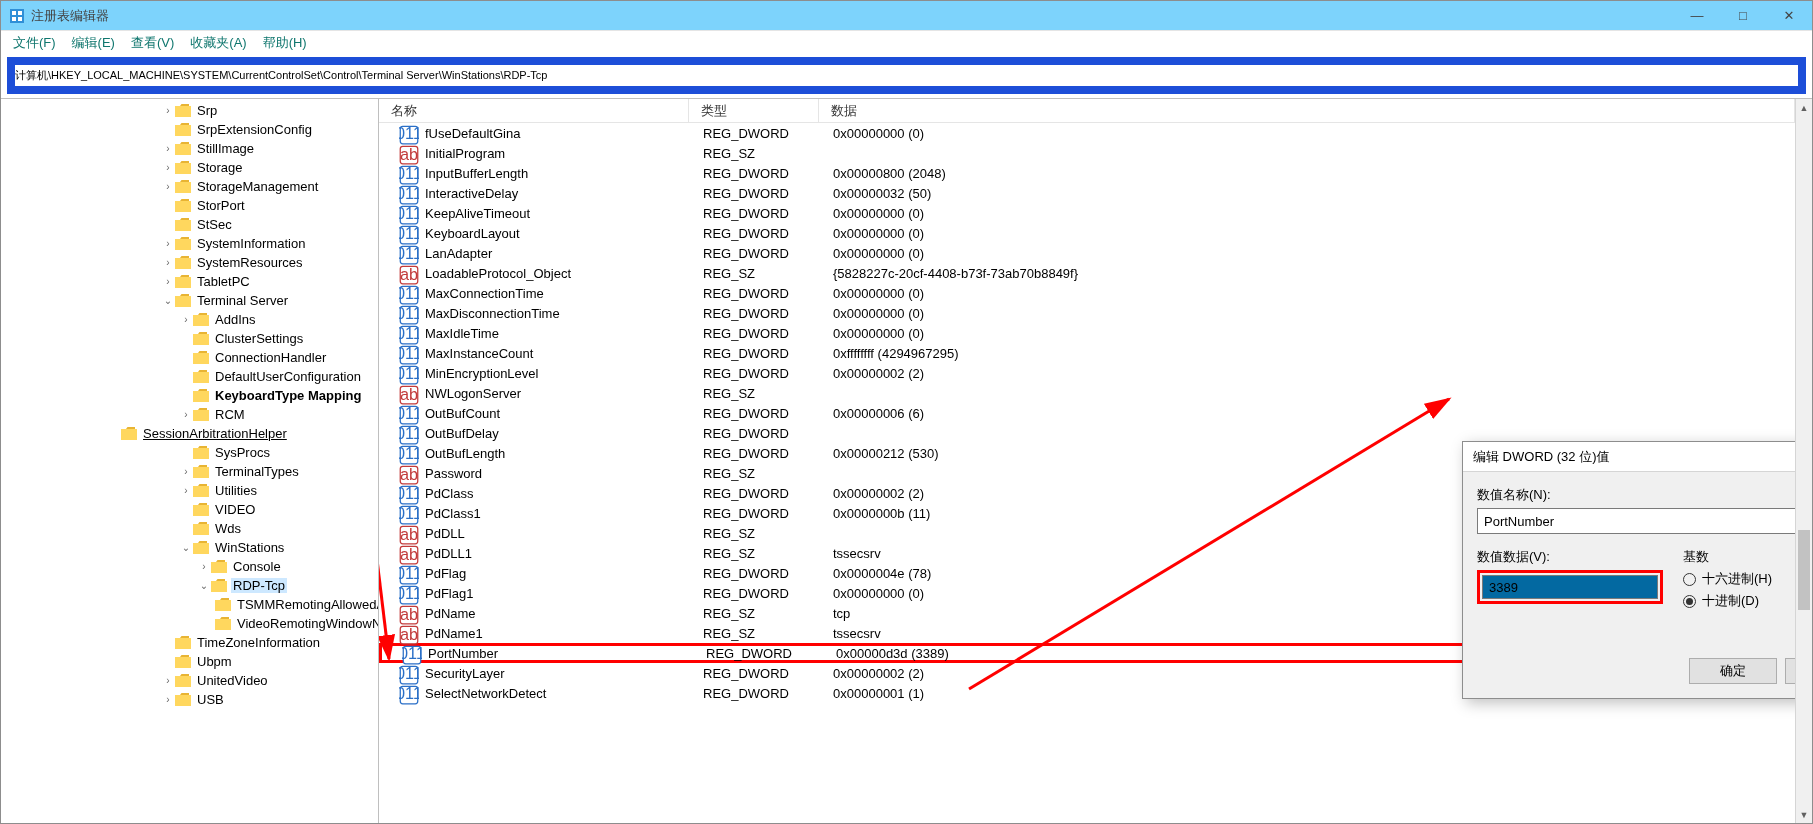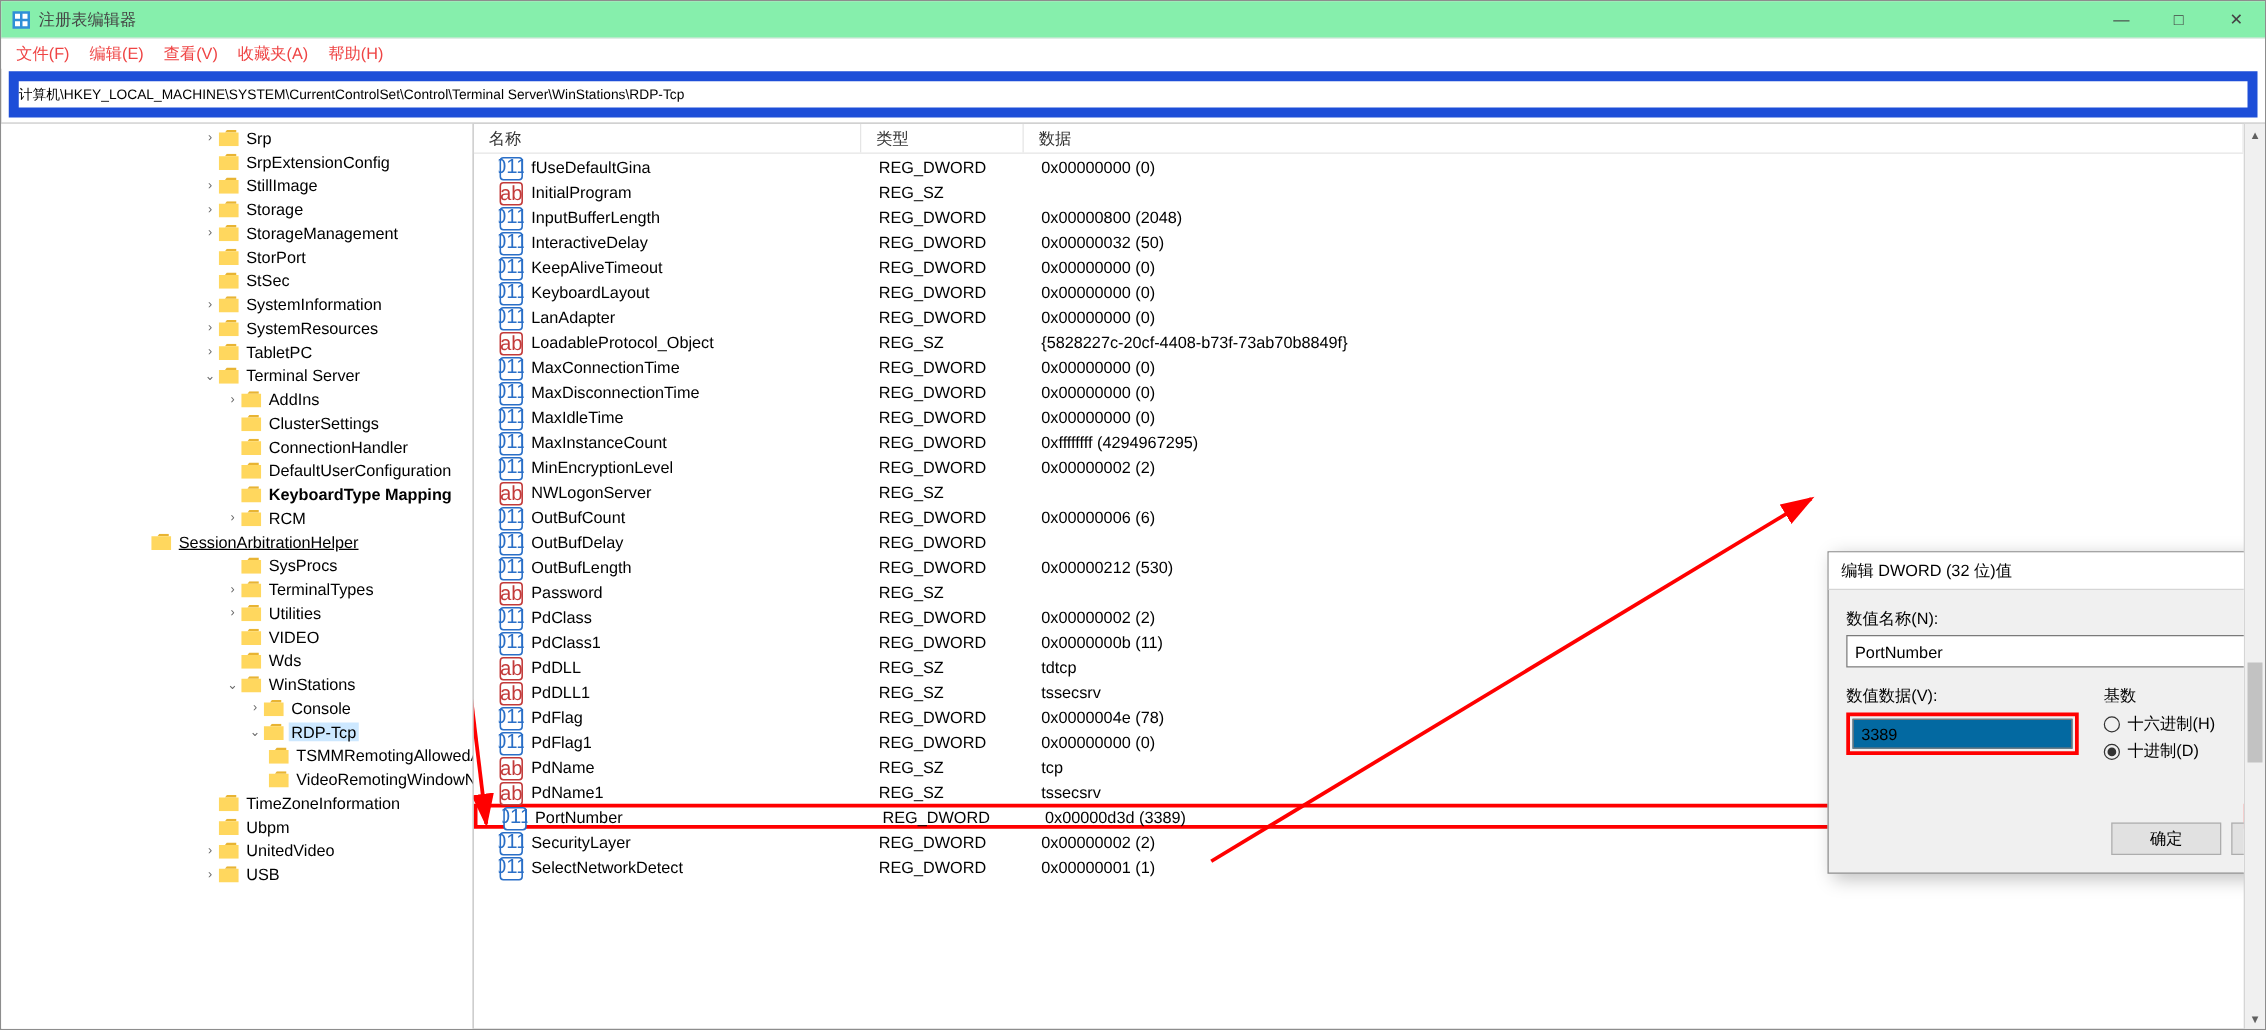--- a/index.html
+++ b/index.html
@@ -1,24 +1,24 @@
 <!DOCTYPE html>
 <html><head>
 <meta charset="utf-8">
 <style>
 * { margin:0; padding:0; box-sizing:border-box; font-family:"Microsoft YaHei","Segoe UI",Arial,sans-serif; font-size:13px; color:#000; }
 html,body{width:1813px;height:824px;overflow:hidden;background:#fff;}
 .window{width:1813px;height:824px;border:1px solid #8d8d8d;display:flex;flex-direction:column;}
-.titlebar{height:30px;background:#86efac;display:flex;align-items:center;padding-left:8px;border-bottom:1px solid #e5e5e5;}
+.titlebar{height:30px;background:#7dd3fc;display:flex;align-items:center;padding-left:8px;border-bottom:1px solid #e5e5e5;}
 .titlebar .appicon{width:16px;height:16px;margin-right:6px;}
 .titlebar .title{flex:1;color:#444;}
 .winbtns{display:flex;height:100%;}
 .winbtn{width:46px;display:flex;align-items:center;justify-content:center;color:#444;}
 .menubar{height:24px;display:flex;align-items:center;padding-left:6px;gap:4px;background:#fff;}
-.menubar .menuitem{padding:2px 6px;color:#ef4444;}
+.menubar .menuitem{padding:2px 6px;color:#0f766e;}
 .addrwrap{padding:2px 6px 4px 6px;}
 .addr{border:8px solid #1d4ed8;padding:3px 0;font-size:11px;}
 .body{flex:1;display:flex;position:relative;border-top:1px solid #bfbfbf;}
 .tree{width:378px;border-right:1px solid #bfbfbf;overflow:hidden;background:#fff;padding-top:2px;}
 .treeitem{display:flex;align-items:center;height:19px;white-space:nowrap;}
 .tw{width:14px;text-align:center;color:#6a6a6a;font-size:10px;user-select:none;}
 .fld{width:16px;height:13px;margin-right:4px;flex:none;}
 .treeitem .lbl{padding:0 2px;}
 .treeitem.sel .lbl{background:#cde8ff;}
 .list{flex:1;position:relative;overflow:hidden;}
@@ -532,21 +532,20 @@
             <span class="rtype">REG_DWORD</span>
             <span class="rdata">0x0000000b (11)</span>
           </div>
           <div class="row">
             <span class="ric"><svg viewBox="0 0 16 16">
                 <rect x="1" y="1" width="14" height="14" rx="2" fill="#fff" stroke="#c23a3a"></rect>
                 <text x="8" y="12" font-size="9" text-anchor="middle" fill="#c23a3a" font-family="Consolas">ab</text>
               </svg></span>
             <span class="rname">PdDLL</span>
             <span class="rtype">REG_SZ</span>
-            <span class="rdata">tdtcp</span>
           </div>
           <div class="row">
             <span class="ric"><svg viewBox="0 0 16 16">
                 <rect x="1" y="1" width="14" height="14" rx="2" fill="#fff" stroke="#c23a3a"></rect>
                 <text x="8" y="12" font-size="9" text-anchor="middle" fill="#c23a3a" font-family="Consolas">ab</text>
               </svg></span>
             <span class="rname">PdDLL1</span>
             <span class="rtype">REG_SZ</span>
             <span class="rdata">tssecsrv</span>
           </div>

